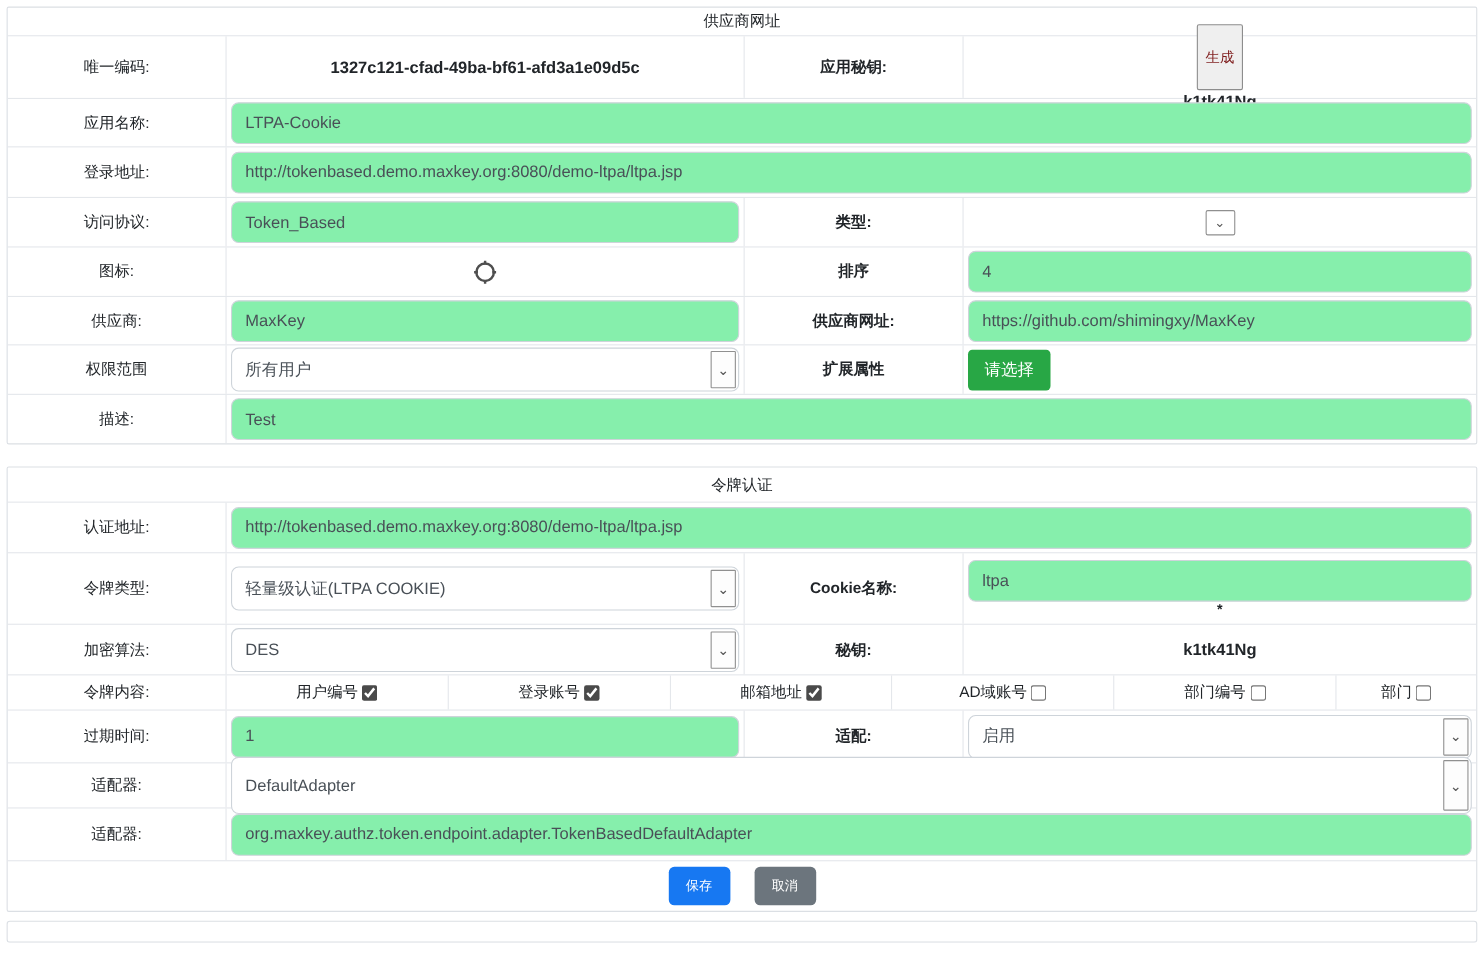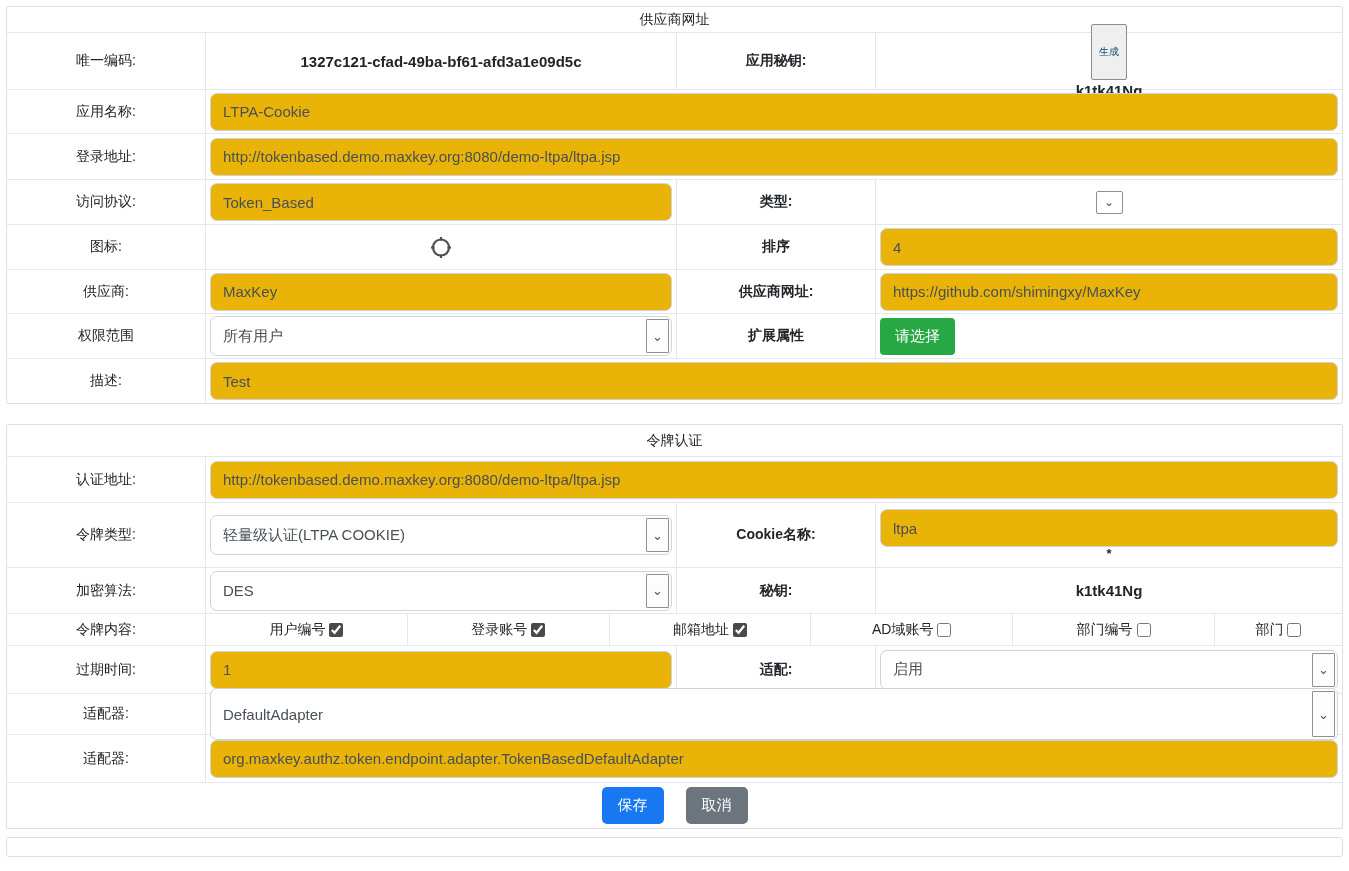--- a/index.html
+++ b/index.html
@@ -46,21 +46,21 @@
   .fld.half { flex:none; width:470px; }
 
   
   .h57{height:57px}.h44{height:44px}.h45{height:45px}.h46{height:46px}
   .h65{height:65px}.h32{height:32px}.h48{height:48px}.h41{height:41px}
 
   .txt-input {
     width:100%; height:38px;
     border:1px solid #ced4da; border-radius:7px;
     padding:0 12px; font-size:15px; color:#495057;
-    background:#eab308; outline:none;
+    background:#86efac; outline:none;
     font-family:inherit;
   }
 
   .sel {
     display:flex; align-items:stretch; height:40px; width:100%;
     border:1px solid #ced4da; border-radius:7px;
     background:#fff; cursor:default;
   }
   .sel-text {
     flex:1; display:flex; align-items:center;
@@ -76,32 +76,32 @@
   .sel.slim { height:52px; }
   .mini-sel {
     width:27px; height:23px;
     background:#fff; border:1px solid #8f8f8f; border-radius:2px;
     display:flex; align-items:center; justify-content:center;
     color:#555; font-size:12px; line-height:1;
   }
 
   .bold-val { font-weight:700; font-size:15px; color:#212529; text-align:center; }
   .gen-btn {
-    font-family:inherit; font-size:10px; color:#0c4a6e;
+    font-family:inherit; font-size:13px; color:#7f1d1d;
     background:#efefef; border:1px solid #8d8d8d; border-radius:2px;
     padding:20px 7px; cursor:pointer;
   }
   .secret-stack { display:flex; flex-direction:column; align-items:center; gap:2px; }
 
   .green-btn {
     font-family:inherit; font-size:15px; color:#fff;
     border:none; border-radius:4px; padding:9px 15px; cursor:pointer;
   }
   .save-btn, .cancel-btn {
-    font-family:inherit; font-size:15px; color:#fff;
+    font-family:inherit; font-size:12px; color:#fff;
     border:none; border-radius:5px; padding:9px 16px; cursor:pointer;
   }
 
   .cookie-wrap { width:100%; display:flex; flex-direction:column; }
   .required-mark { text-align:center; font-size:13px; font-weight:700; color:#212529; line-height:14px; }
 
   .cb-row-cells { flex:1; display:flex; align-items:stretch; }
   .cb-cell {
     flex:1.58; display:flex; align-items:center; justify-content:center;
     border-left:1px solid #e4e7eb;

